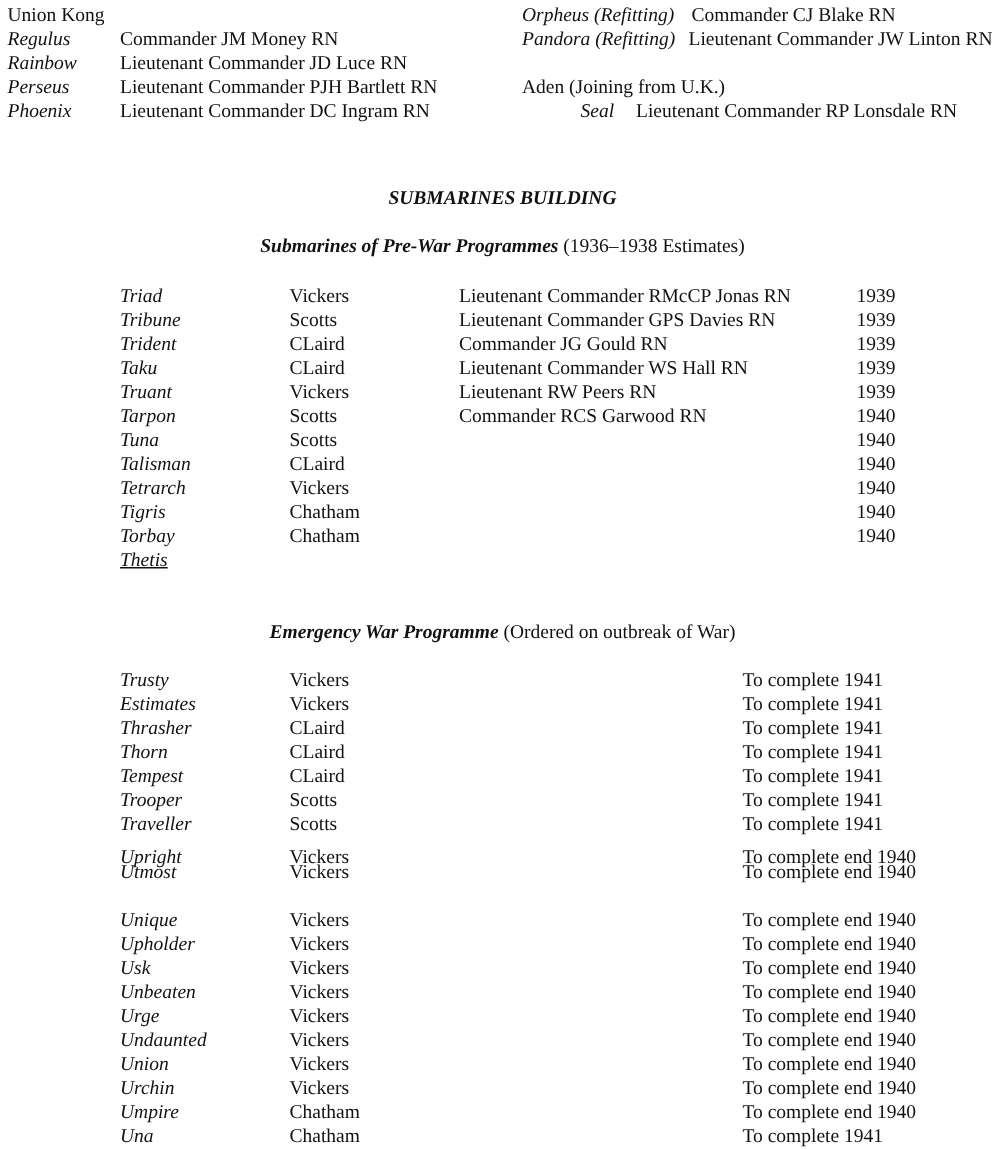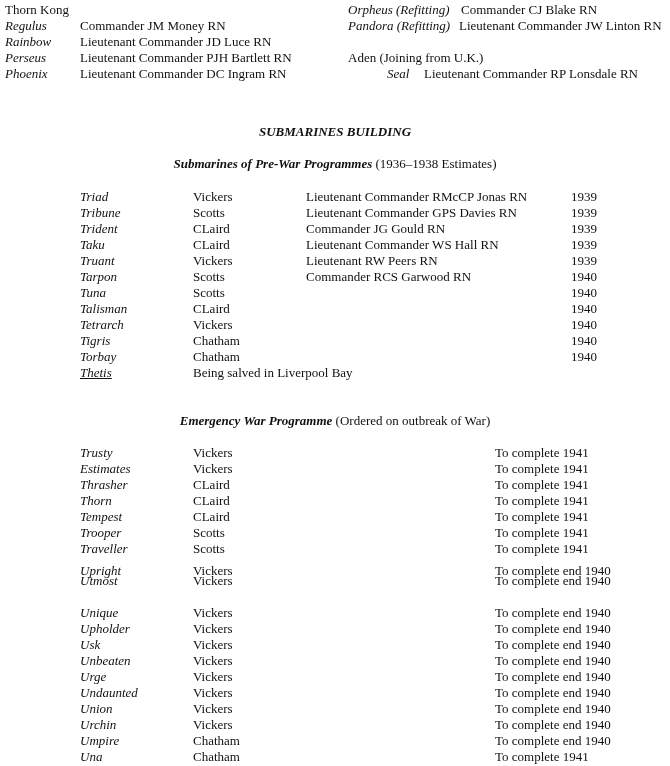--- a/index.html
+++ b/index.html
@@ -11,21 +11,21 @@
     .t { position: absolute; white-space: nowrap; line-height: 16px; }
     .i { font-style: italic; }
     .b { font-weight: bold; font-style: italic; }
     .center { left: 0; width: 670px; text-align: center; }
     .row { position: absolute; left: 0; width: 670px; height: 16px; }
     .row .c { position: absolute; top: 0; white-space: nowrap; line-height: 16px; }
   </style>
 </head>
 <body>
 
-<div class="t" style="left:5px;top:2px">Thorn Kong</div>
+<div class="t" style="left:5px;top:2px">Union Kong</div>
 <div id="left-boats">
     <div class="row" style="top: 18px;">
       <span class="c i" style="left: 5px;">Regulus</span>
       <span class="c" style="left: 80px;">Commander JM Money RN</span>
     </div>
     <div class="row" style="top: 34px;">
       <span class="c i" style="left: 5px;">Rainbow</span>
       <span class="c" style="left: 80px;">Lieutenant Commander JD Luce RN</span>
     </div>
     <div class="row" style="top: 50px;">
@@ -124,21 +124,20 @@
       <span class="c" style="left: 571px;">1940</span>
     </div>
     <div class="row" style="top: 349px;">
       <span class="c i" style="left: 80px;">Torbay</span>
       <span class="c" style="left: 193px;">Chatham</span>
       <span class="c" style="left: 306px;"></span>
       <span class="c" style="left: 571px;">1940</span>
     </div>
     <div class="row" style="top: 365px;">
       <span class="c i" style="left: 80px; text-decoration: underline;">Thetis</span>
-      <span class="c" style="left: 193px;">Being salved in Liverpool Bay</span>
       <span class="c" style="left: 306px;"></span>
       <span class="c" style="left: 571px;"></span>
     </div>
   </div>
 
 <div class="t center" style="top:413px">
   <span class="b">Emergency War Programme</span>
   <span>(Ordered on outbreak of War)</span>
 </div>
 <div id="emergency-g1">

